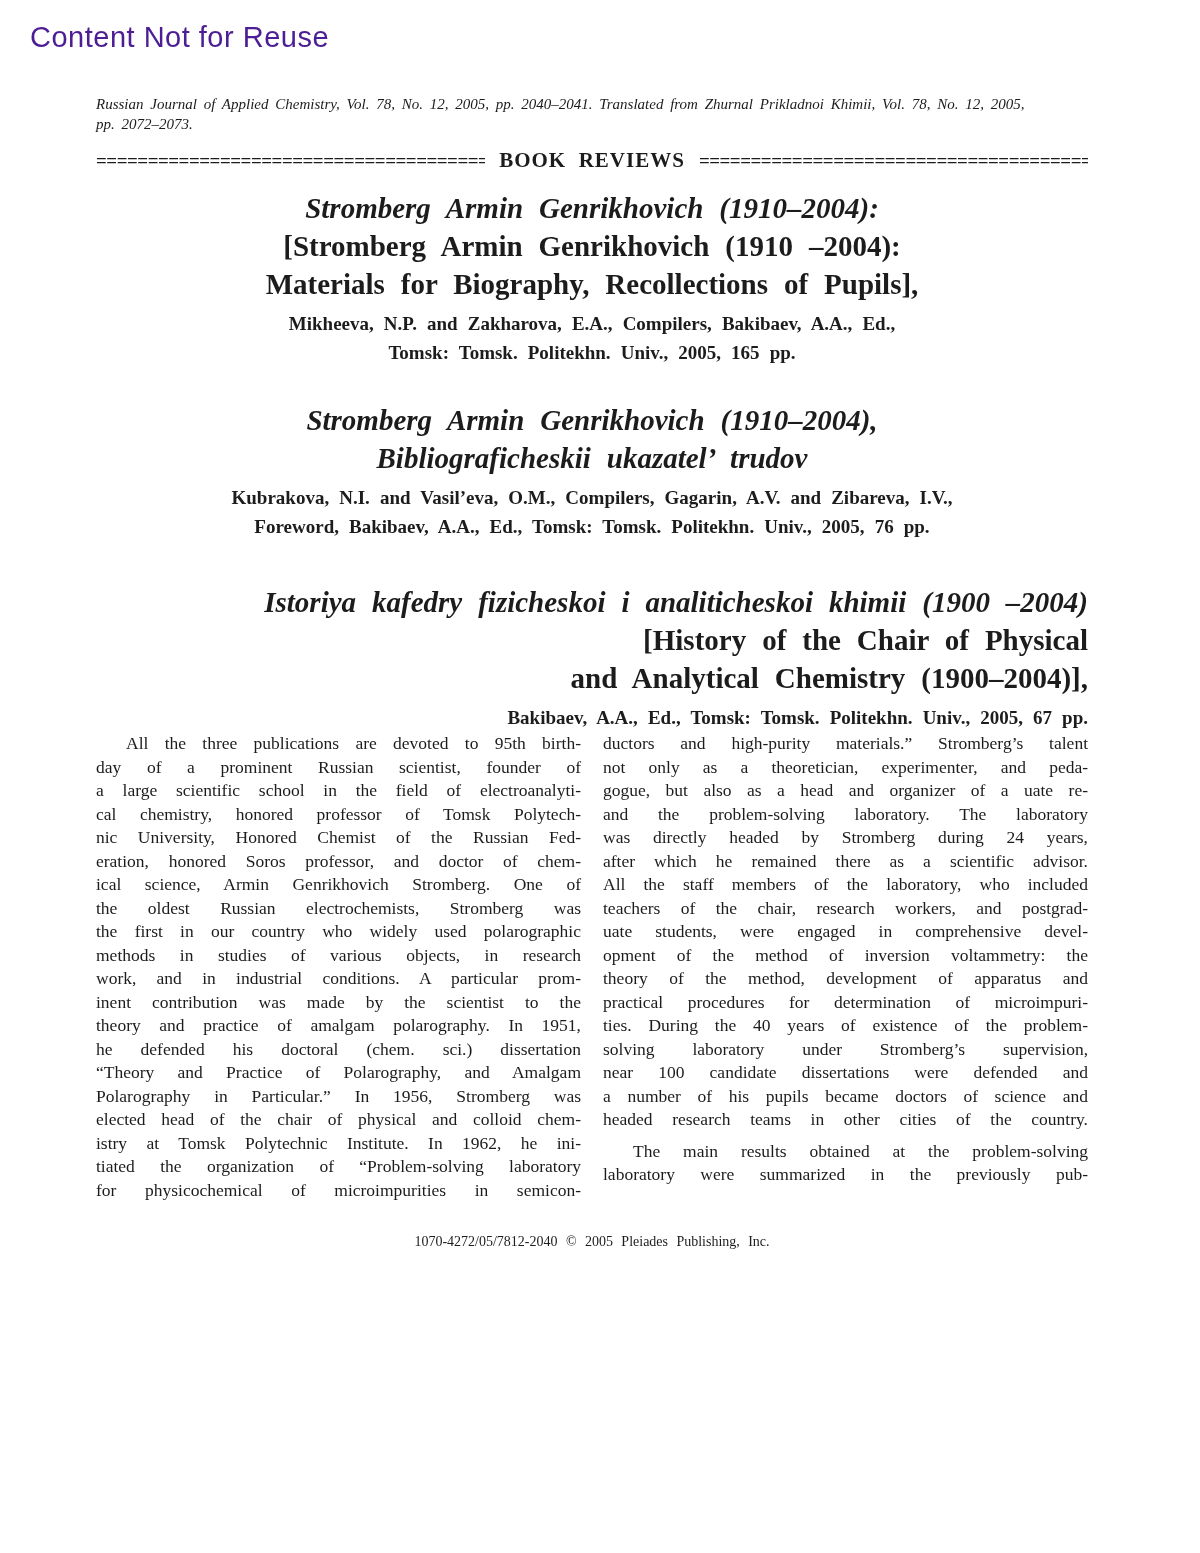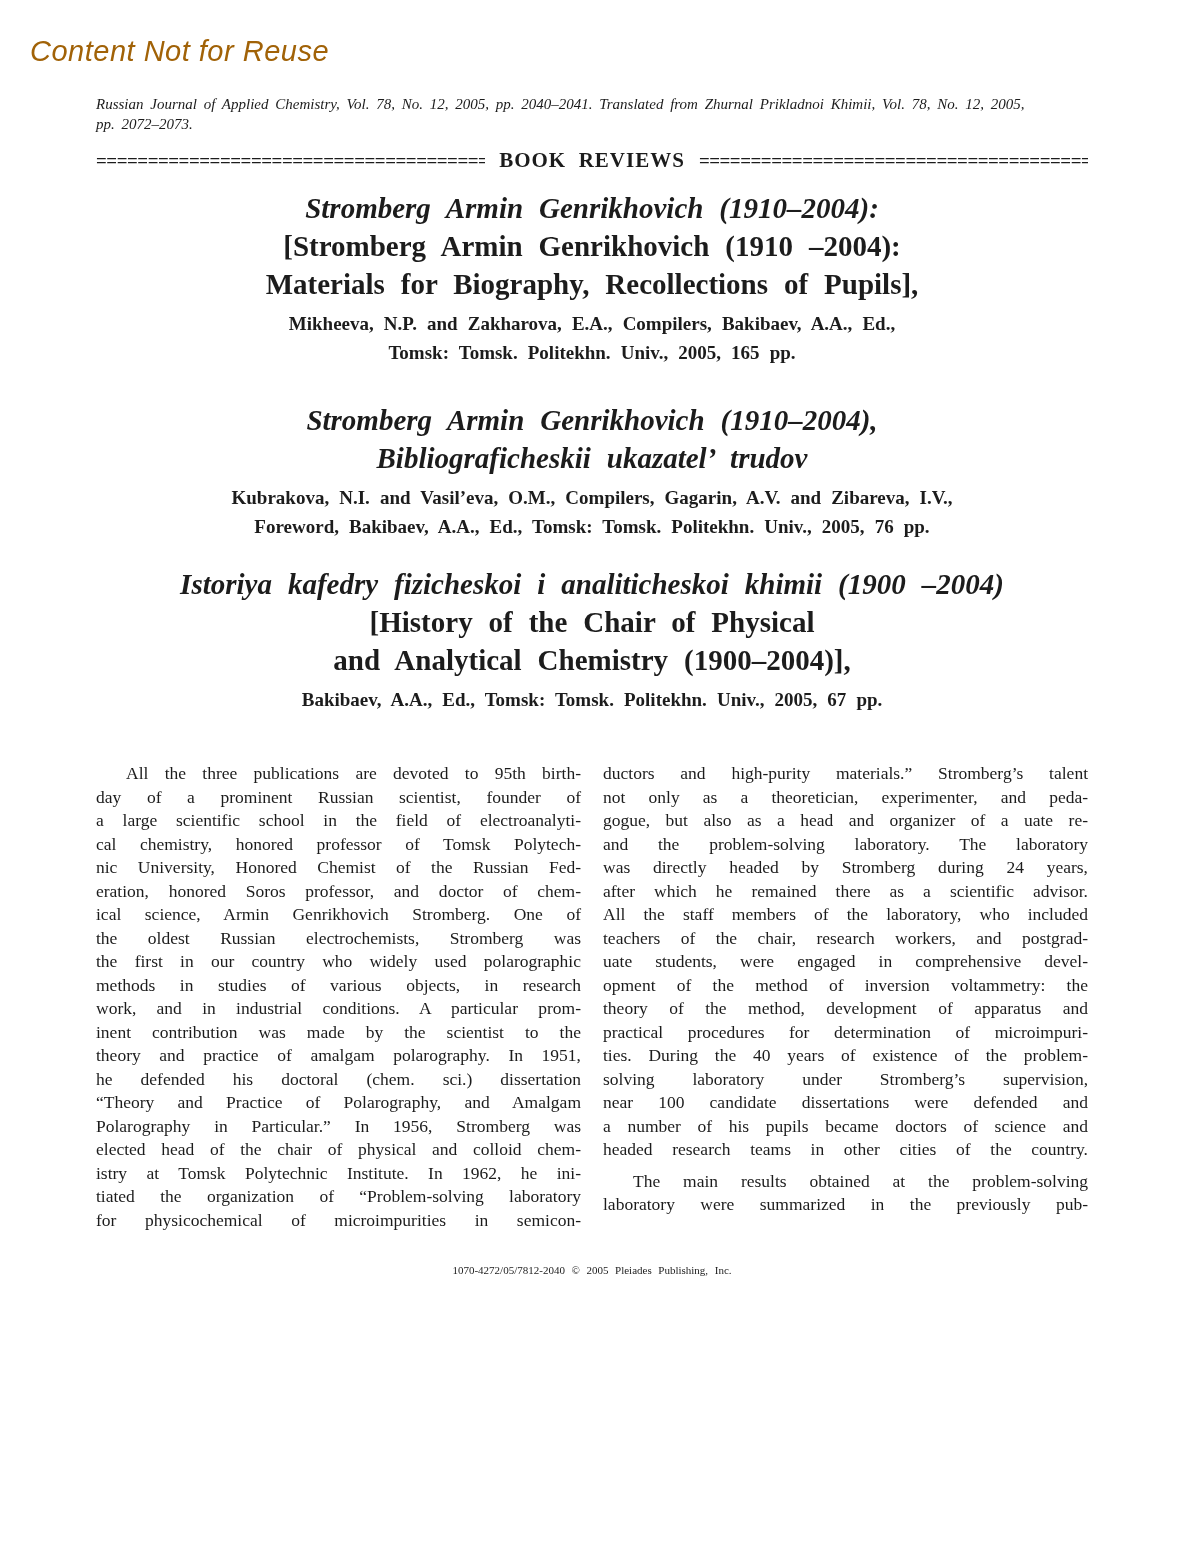--- a/index.html
+++ b/index.html
@@ -6,24 +6,24 @@
   body {
     width: 1200px; height: 1553px;
     background: #ffffff;
     font-family: "Liberation Serif", serif;
     color: #1c1c1c;
     overflow: hidden;
   }
   .page { position: relative; width: 1200px; height: 1553px; }
 
   .watermark {
-    position: absolute; top: 34px; left: 30px;
+    position: absolute; top: 20px; left: 30px;
     font-family: "Liberation Sans", sans-serif;
     font-size: 29px; line-height: 34px;
-    color: #a16207; letter-spacing: 0.5px; font-style: italic;
+    color: #4c1d95; letter-spacing: 0.5px;
   }
 
   .content { position: absolute; left: 96px; top: 94px; width: 992px; }
 
   .citation {
     font-style: italic;
     font-size: 15px; line-height: 20px;
     word-spacing: 0.2em;
   }
 
@@ -39,50 +39,49 @@
   .rule-seg.right { text-align: right; }
   .rule-label {
     padding: 0 14px; white-space: nowrap;
     font-size: 21px; letter-spacing: 1px;
     word-spacing: 0.3em;
   }
 
   .review { text-align: center; }
   .review.r1 { margin-top: 16px; }
   .review.r2 { margin-top: 34px; }
-  .review.r3 { margin-top: 24px; }
+  .review.r3 { margin-top: 42px; text-align: right; }
   .review .t-block .line {
     font-size: 29px; font-weight: bold; line-height: 38px;
     word-spacing: 0.3em; white-space: nowrap;
   }
   .review .t-italic .line { font-style: italic; }
   .review .byline { margin-top: 6px; }
   .review .byline .line {
     font-size: 19px; font-weight: bold; line-height: 29px;
     word-spacing: 0.28em; white-space: nowrap;
   }
 
   .body-cols {
     display: flex; gap: 22px;
-    margin-top: 48px;
   }
   .col { flex: 1; font-size: 17.5px; }
   .col .line {
     line-height: 23.5px;
     text-align: justify;
     text-align-last: justify;
     white-space: normal;
   }
   .col .line.para-start { text-indent: 30px; }
   .col .line.para-start:not(:first-child) { margin-top: 8px; }
 
   .footer {
     margin-top: 32px;
     text-align: center;
-    font-size: 11px;
+    font-size: 14px;
     word-spacing: 0.35em;
   }
 </style>
 </head>
 <body>
 
 <div class="page">
 
   <div class="watermark">Content Not for Reuse</div>
 

